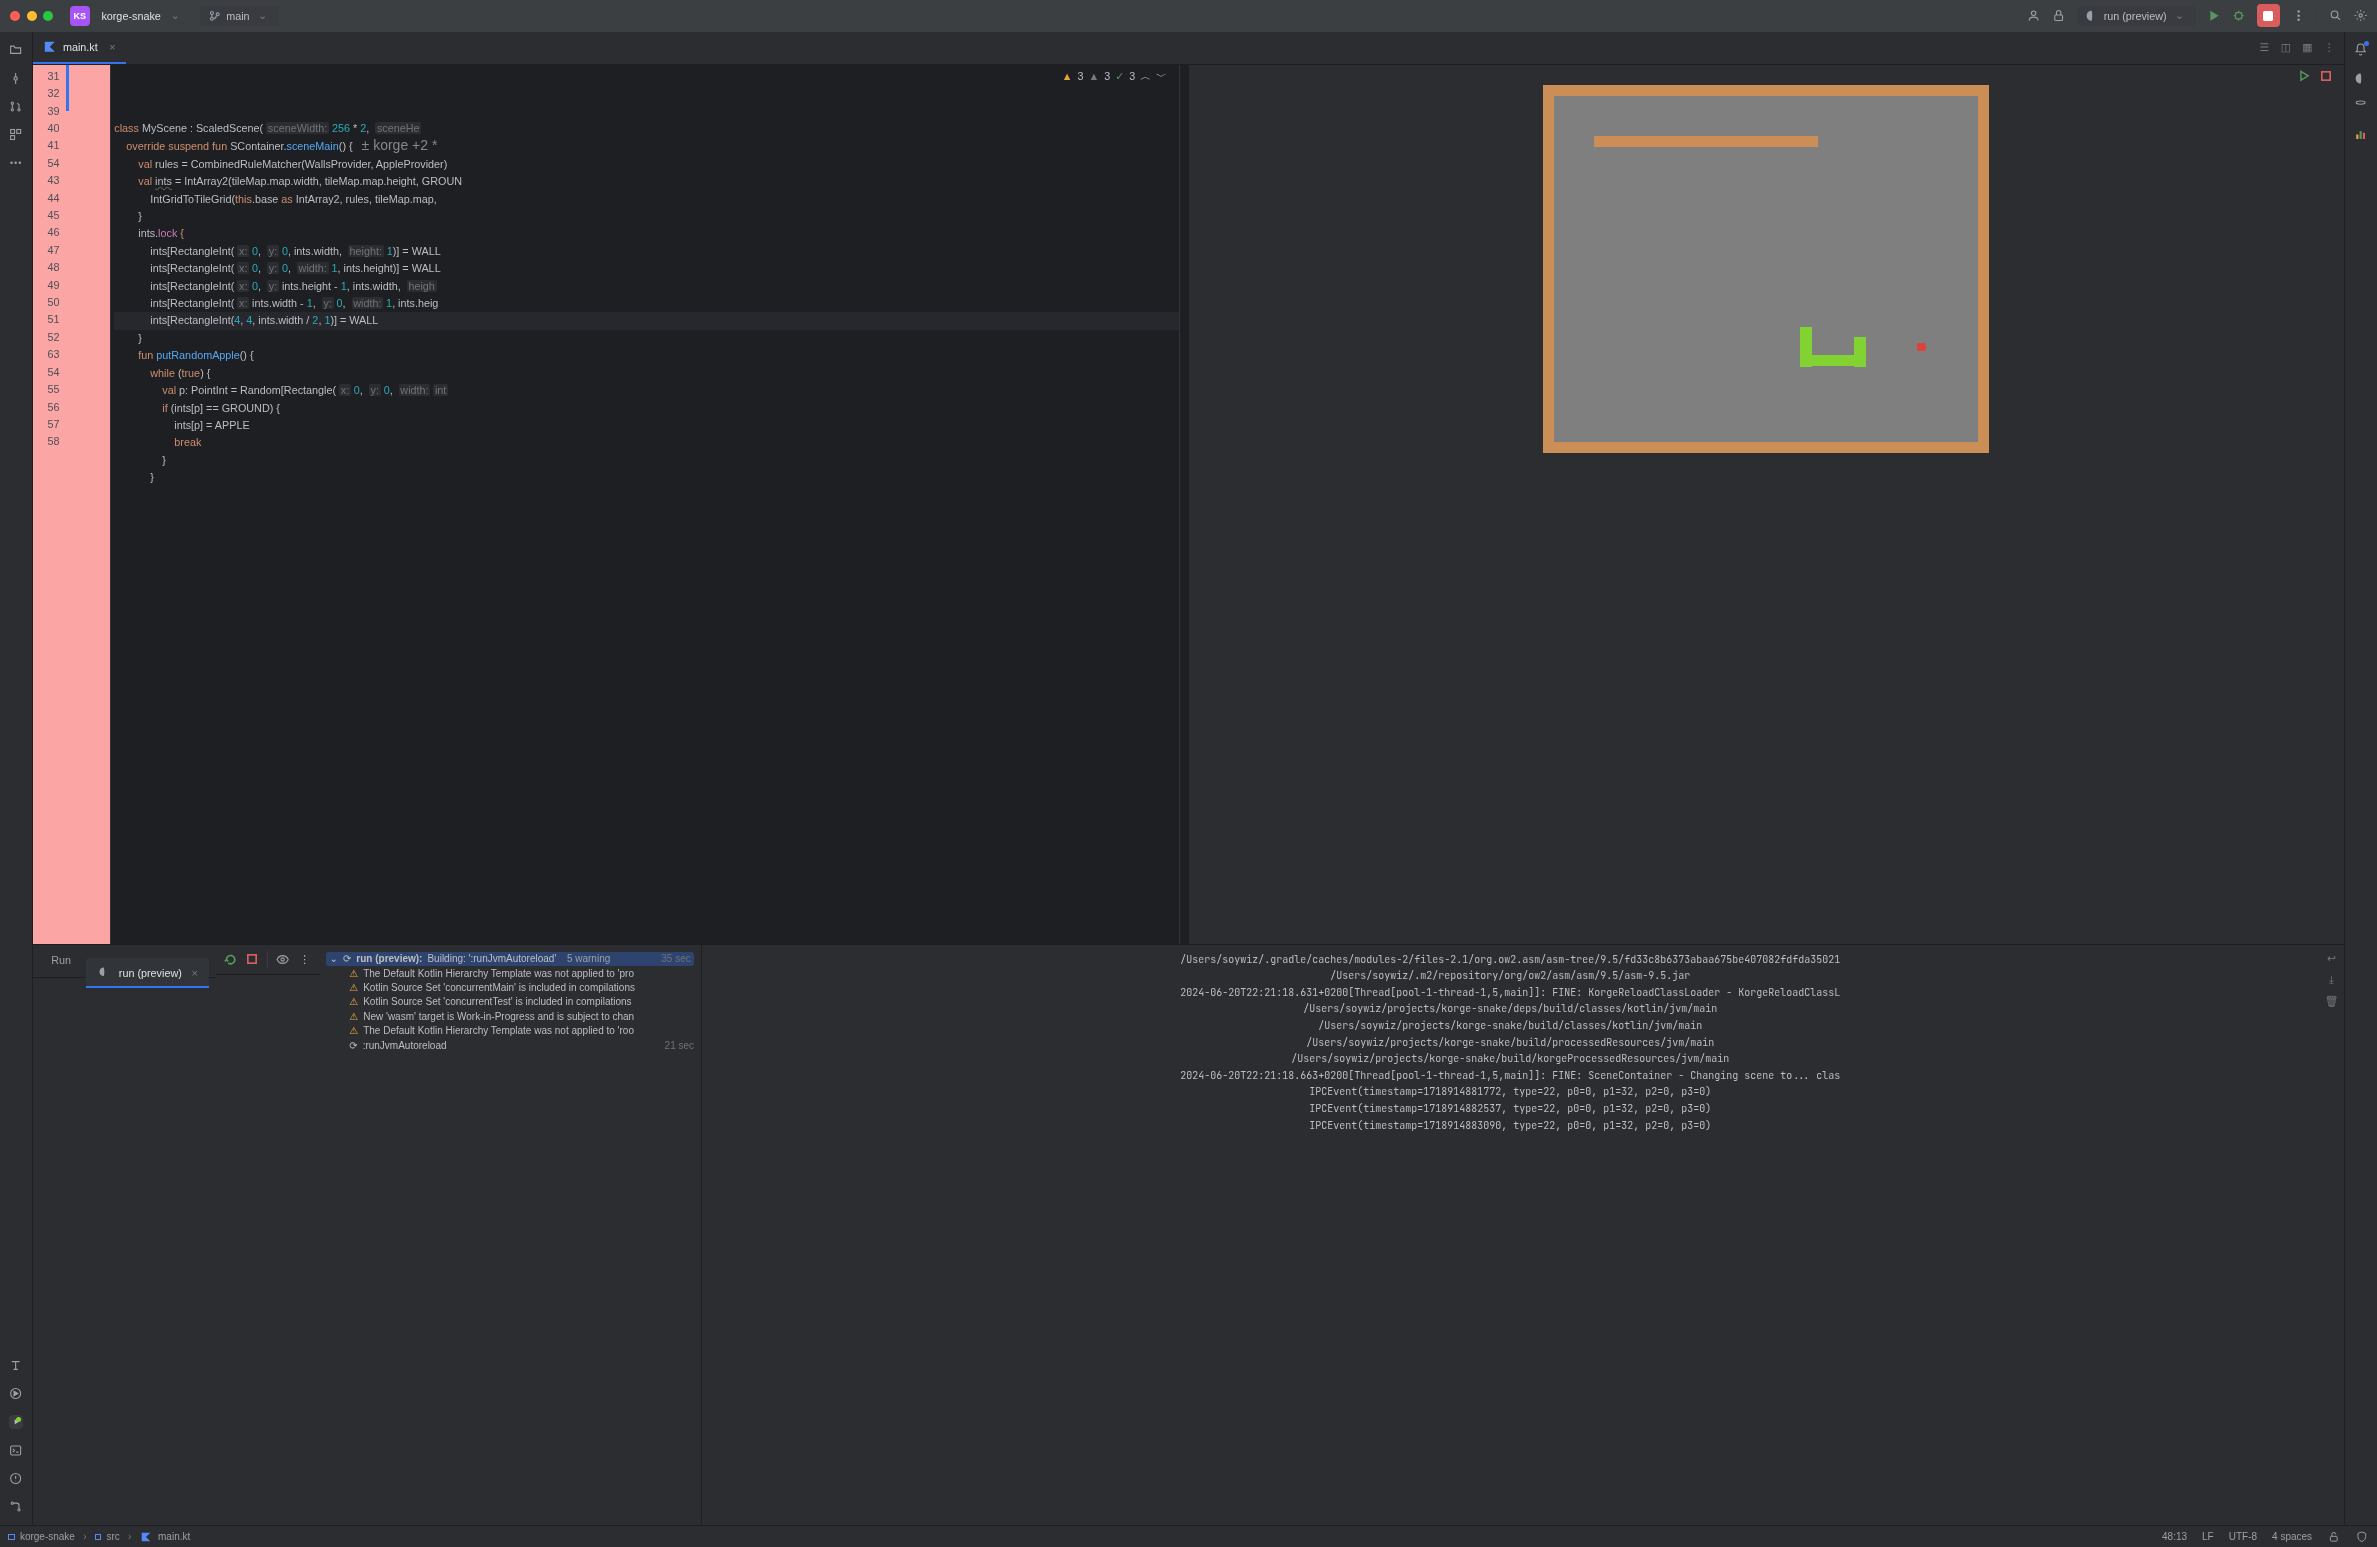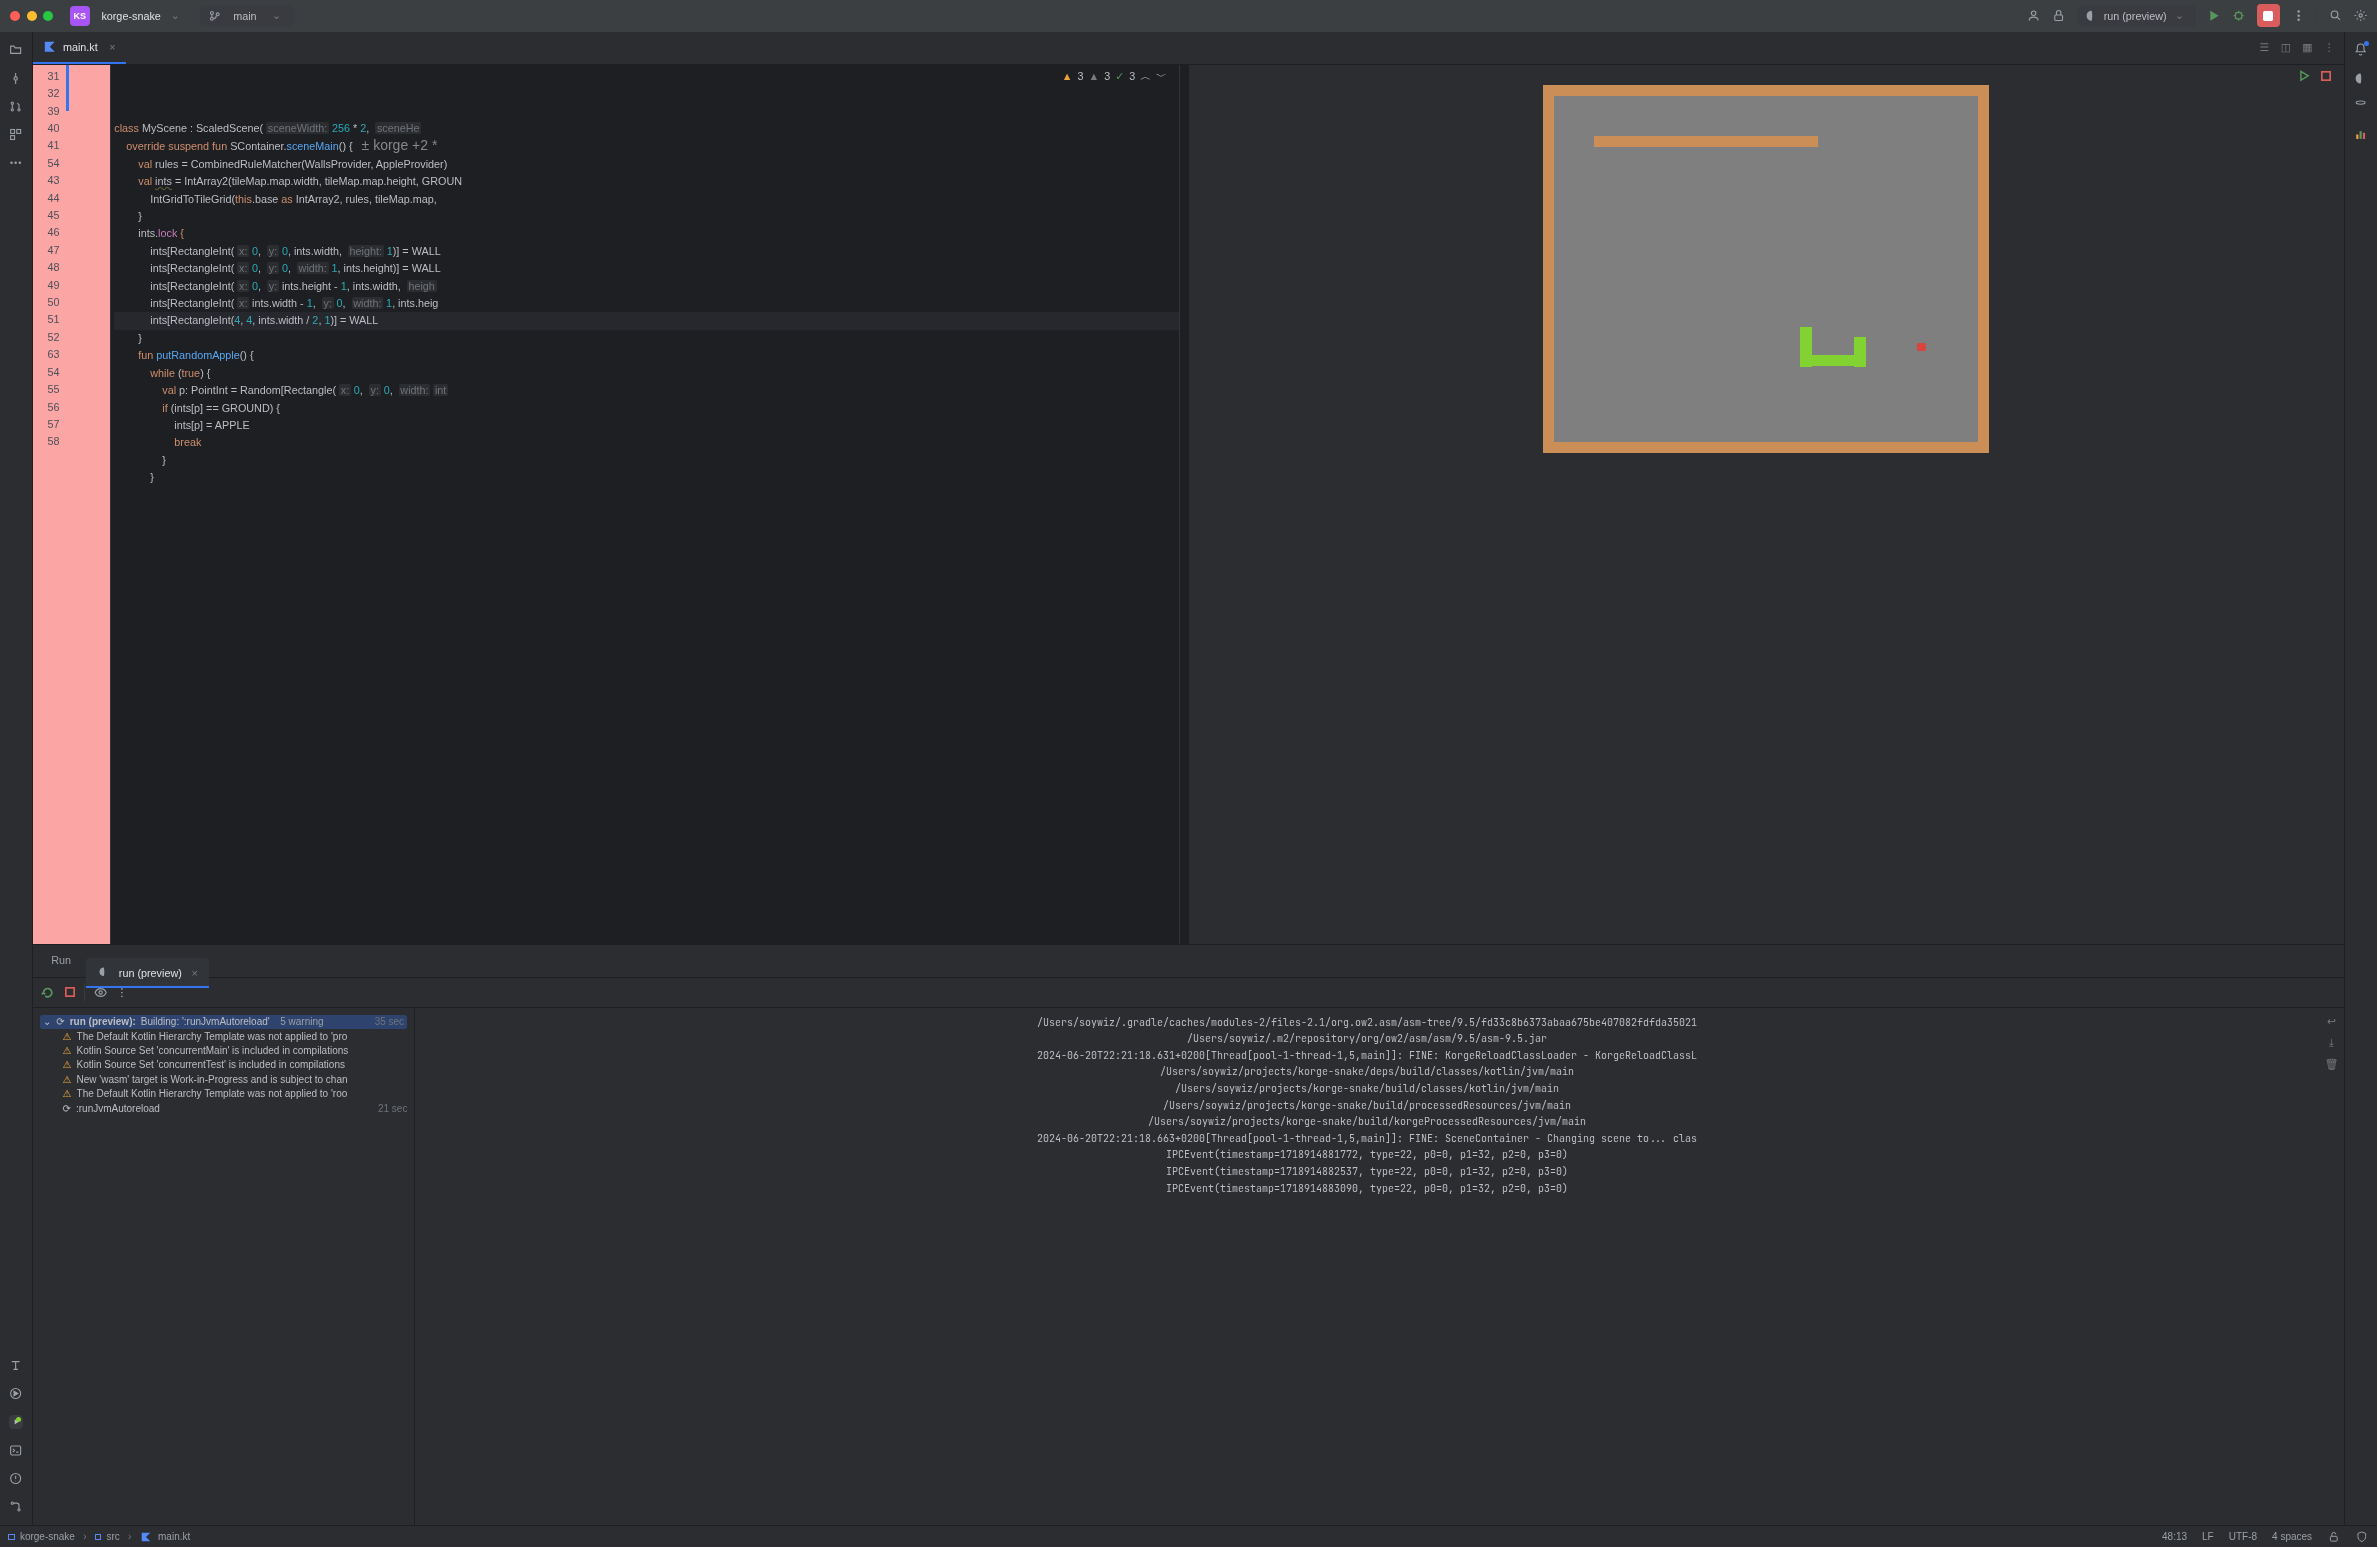--- a/index.html
+++ b/index.html
@@ -4,21 +4,21 @@
 <style>
 * { margin:0; padding:0; box-sizing:border-box; font-family:-apple-system,BlinkMacSystemFont,"Segoe UI",sans-serif; }
 body { background:#2b2d30; color:#bcbec4; font-size:10.8px; overflow:hidden; width:2377px; height:1548px; }
 .titlebar { height:31.5px; background:#3c3f41; display:flex; align-items:center; padding:0 10px; gap:6.6px; }
 .traffic { display:flex; gap:6.6px; }
 .tdot { width:10px; height:10px; border-radius:50%; }
 .red{background:#ff5f57}.yellow{background:#febc2e}.green{background:#28c840}
 .proj-badge { width:20px; height:20px; background:#a855f7; border-radius:4.1px; display:flex; align-items:center; justify-content:center; color:#fff; font-weight:bold; font-size:9px; margin-left:10px; }
 .proj-name { color:#dfe1e5; margin-left:5px; }
 .chev { color:#7a7a7a; margin:0 3.3px; }
-.branch { background:#393b40; padding:3.3px 8.3px; border-radius:4.1px; margin-left:10px; display:flex; align-items:center; gap:12px;justify-content:space-between; }
+.branch { background:#393b40; padding:3.3px 8.3px; border-radius:4.1px; margin-left:10px; display:flex; align-items:center; gap:5px;justify-content:space-between; }
 .spacer { flex:1; }
 .tb-right { display:flex; align-items:center; gap:11.6px; }
 .run-sel { background:#393b40; padding:3.3px 8.3px; border-radius:4.1px; display:flex; align-items:center; gap:5px; }
 .icn { width:13.3px; height:13.3px; display:inline-flex; align-items:center; justify-content:center; }
 .stop-btn { width:23px; height:23px; background:#db5c5c; border-radius:4.1px; display:flex; align-items:center; justify-content:center; }
 .main-area { display:flex; height:calc(100% - 31.5px - 23px); }
 .left-bar { width:33px; background:#2b2d30; border-right:0.8px solid #1e1f22; display:flex; flex-direction:column; align-items:center; gap:15px; padding-top:11.6px; }
 .left-bar .icn { color:#9aa0a6; }
 .right-bar { width:33px; background:#2b2d30; border-left:0.8px solid #1e1f22; display:flex; flex-direction:column; align-items:center; gap:15px; padding-top:11.6px; }
 .center { flex:1; display:flex; flex-direction:column; }
@@ -38,21 +38,21 @@
 .mini-map { width:10px; background:#1e1f22; border-left:0.8px solid #313438; }
 .code-toolbar { position:absolute; top:3.3px; right:11.6px; display:flex; gap:5px; align-items:center; }
 .inlay { color:#888; font-size:14px; }
 .preview { width:50%; background:#2b2d30; position:relative; display:flex; align-items:flex-start; justify-content:center; padding-top:20px; }
 .preview-toolbar { position:absolute; top:5px; right:11.6px; display:flex; gap:8.3px; }
 .game-outer { width:446px; height:368px; background:#7f7f7f; border:11.6px solid #cc8e57; display:flex; }
 .game-inner { flex:1; background:#7f7f7f; position:relative; }
 .wall2 { position:absolute; left:40px; top:40px; width:224px; height:11.6px; background:#cc8e57; }
 .snake-body { position:absolute; background:#82d332; }
 .apple { position:absolute; width:8.3px; height:8.3px; background:#d9453d; border-radius:1.7px; }
-.tool-window { height:581px; border-top:0.8px solid #1e1f22; display:flex; flex-direction:column; background:#2b2d30; }
+.tool-window { height:581px; border-top:0.8px solid #1e1f22; display:flex; flex-direction:row; background:#2b2d30; }
 .tw-tabs { height:33px; display:flex; align-items:center; padding:0 6.6px; gap:3.3px; border-bottom:0.8px solid #1e1f22; }
 .tw-tab { padding:6.6px 11.6px; color:#9aa0a6; border-bottom:2.5px solid transparent; }
 .tw-tab.active { color:#dfe1e5; border-bottom-color:#3574f0; background:#313438; border-radius:3.3px 3.3px 0 0;margin-top:24px; }
 .tw-toolbar { height:30px; display:flex; align-items:center; gap:8.3px; padding:0 8.3px; border-bottom:0.8px solid #1e1f22; }
 .tw-content { flex:1; display:flex; min-height:0; }
 .build-tree { width:382px; border-right:0.8px solid #1e1f22; padding:6.6px; overflow:hidden; font-size:10px; }
 .build-row { display:flex; align-items:center; gap:5px; padding:1.7px 0; white-space:nowrap; overflow:hidden; }
 .build-row .time { margin-left:auto; color:#6f737a; padding-left:6.6px; flex-shrink:0; }
 .warn { color:#e8a33d; }
 .sel-row { background:#2e436e; border-radius:2.5px; padding:1.7px 3.3px; }

